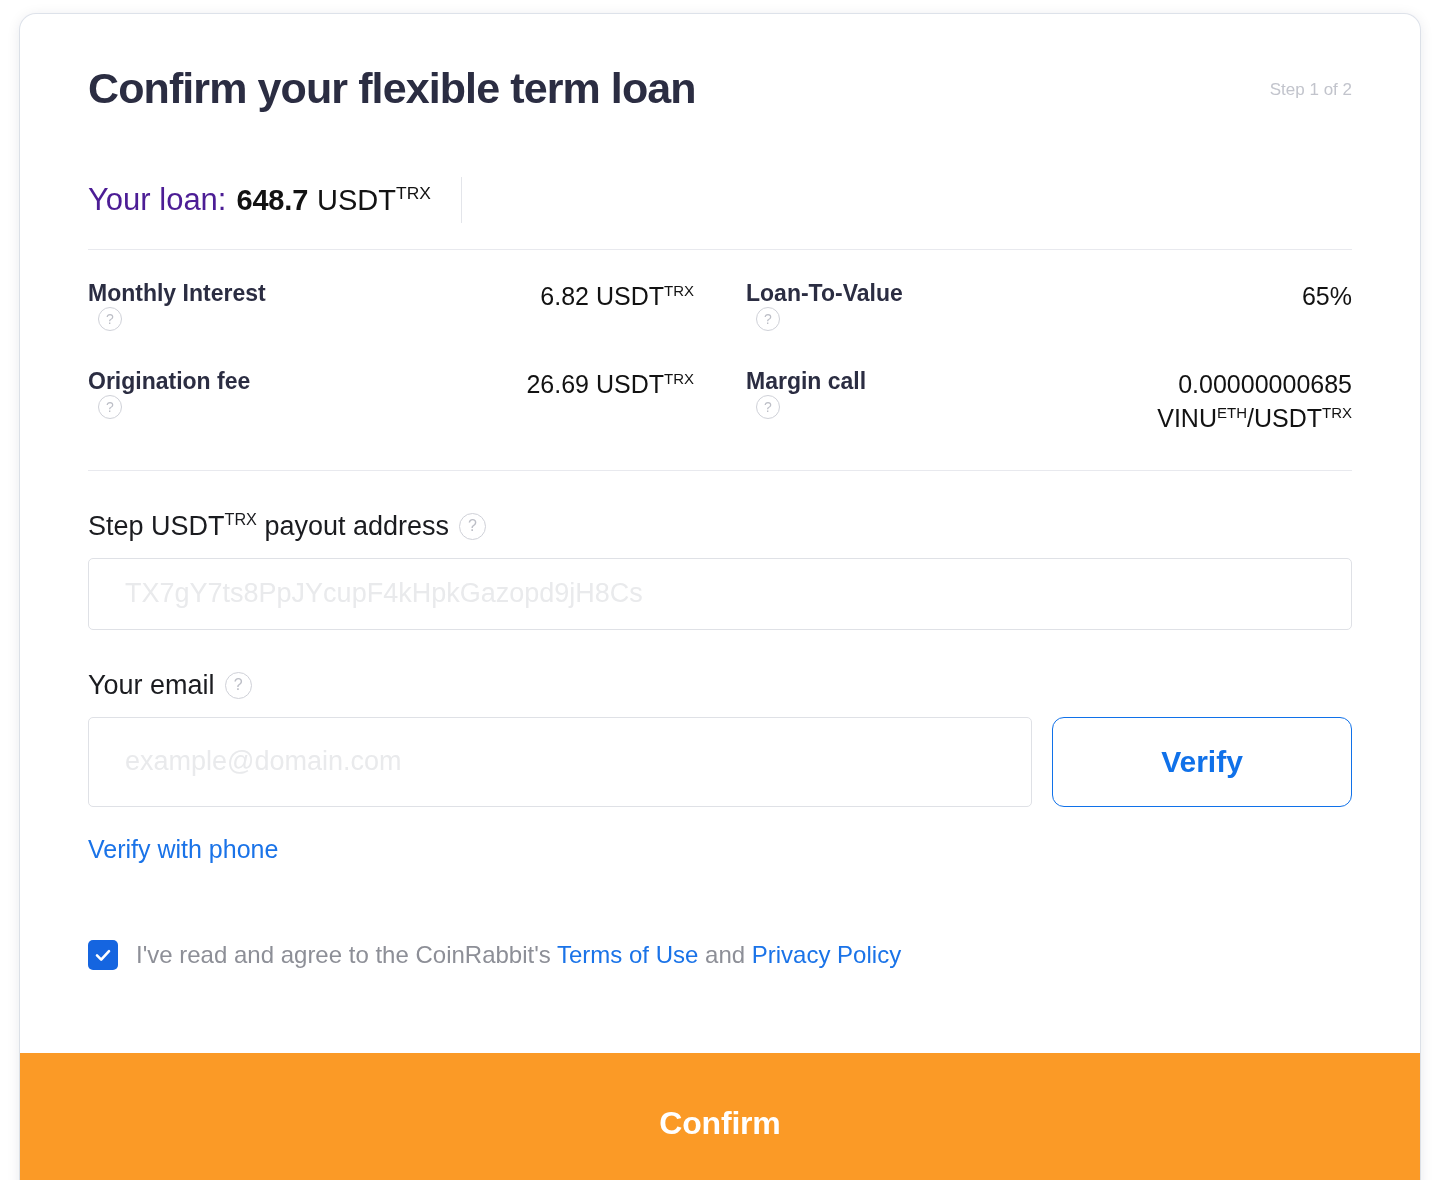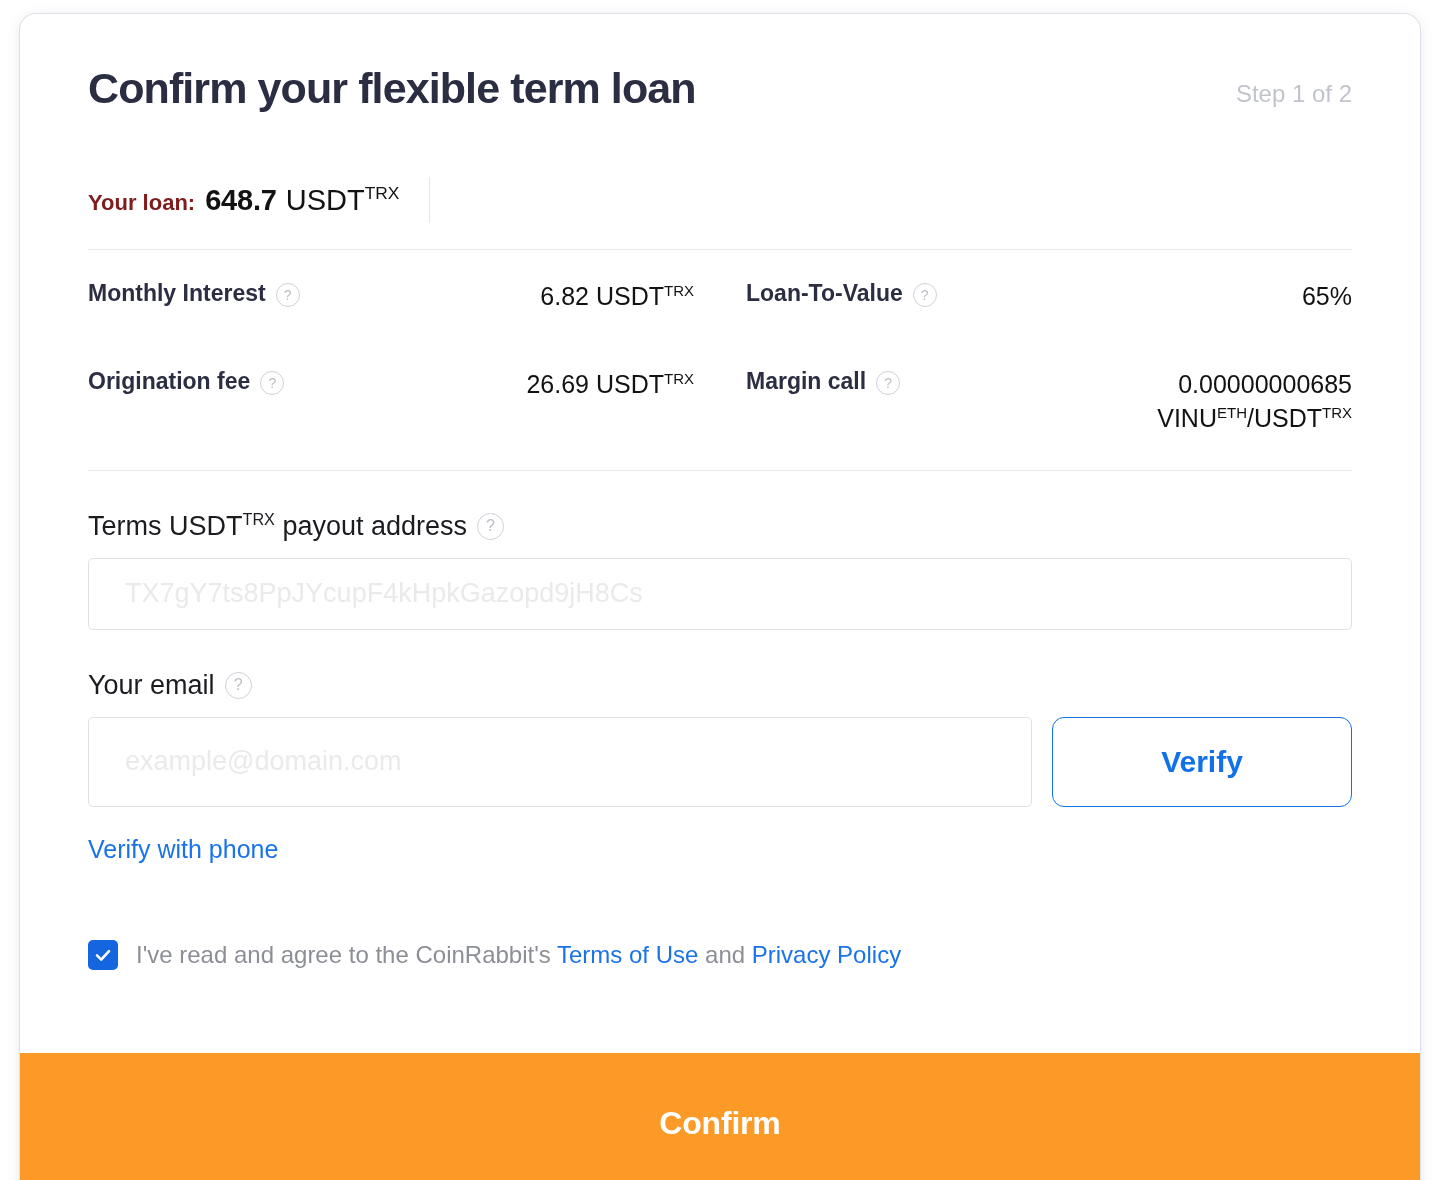--- a/index.html
+++ b/index.html
@@ -50,21 +50,21 @@
   .page-title {
     font-size: 43px;
     line-height: 1.05;
     font-weight: 700;
     color: #2b2d42;
     letter-spacing: -0.9px;
     margin: 0;
     font-family: "Liberation Sans", sans-serif;
   }
   .step-indicator {
-    font-size: 24px;
+    font-size: 17px;
     color: #c2c4cc;
     font-weight: 400;
     padding-top: 14px;
     white-space: nowrap;
   }
 
   
   .summary {
     display: flex;
     align-items: center;
@@ -81,23 +81,23 @@
     padding-right: 30px;
   }
   .summary-divider {
     width: 1px;
     height: 46px;
     background: #e3e5ea;
     margin-right: 32px;
     align-self: center;
   }
   .summary-label {
-    font-size: 22px;
-    color: #7f1d1d;
-    font-weight: 700;
+    font-size: 31px;
+    color: #4c1d95;
+    font-weight: 400;
     margin-right: 10px;
   }
   .summary-amount {
     font-size: 29px;
     color: #121212;
     font-weight: 700;
     letter-spacing: -0.2px;
   }
   .summary-ticker {
     font-size: 29px;
@@ -123,25 +123,26 @@
   }
   .stat {
     display: flex;
     align-items: flex-start;
     justify-content: space-between;
     padding: 22px 0 0 0;
     min-height: 66px;
   }
   .stat-label {
     display: flex;
-    align-items: flex-end;
+    align-items: flex-start;
     font-size: 23px;
     font-weight: 700;
     color: #2b2d42;
     white-space: nowrap;
+    flex-direction: column;
   }
   .stat-value {
     font-size: 25px;
     color: #121212;
     font-weight: 400;
     text-align: right;
     line-height: 1.35;
     padding-left: 16px;
   }
 
@@ -341,21 +342,21 @@
             <span>Margin call</span>
             <span class="help-icon">?</span>
           </div>
           <div class="stat-value"><span>0.00000000685</span><br><span>VINU</span><sup>ETH</sup><span>/</span><span>USDT</span><sup>TRX</sup></div>
         </div>
 
       </div>
 
       <div class="form-section">
         <div class="field-label">
-          <span><span>Terms </span><span>USDT</span><sup>TRX</sup><span> payout address</span></span>
+          <span><span>Step </span><span>USDT</span><sup>TRX</sup><span> payout address</span></span>
           <span class="help-icon lg">?</span>
         </div>
         <input class="text-input" type="text" placeholder="TX7gY7ts8PpJYcupF4kHpkGazopd9jH8Cs" style="">
       </div>
 
       <div class="form-section">
         <div class="field-label">
           <span>Your email</span>
           <span class="help-icon lg">?</span>
         </div>

